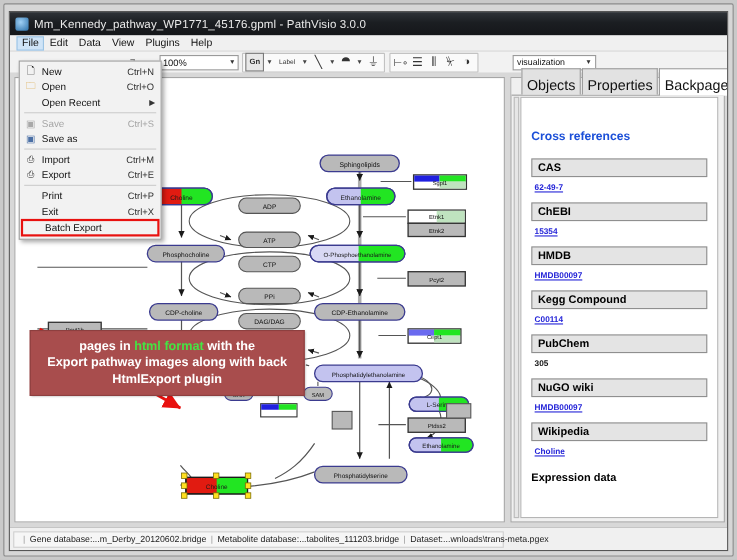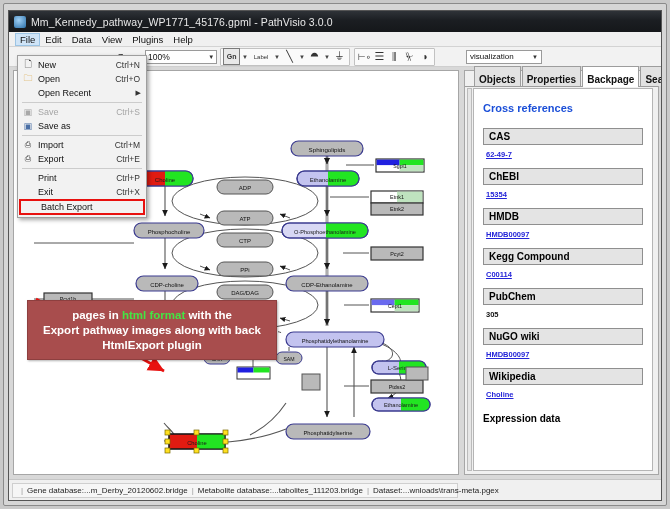--- a/index.html
+++ b/index.html
@@ -57,25 +57,25 @@
   .fm-row.disabled .fm-label,.fm-row.disabled .fm-acc{color:#a5a5a5;}
   .fm-sep{height:1px;background:#cccccc;margin:2px 4px;}
   .fm-sub{font-size:7px;padding-right:5px;color:#333;}
   .fm-row.highlight{border:2px solid #e8110f;box-sizing:border-box;height:16px;margin:0 1px;}
 
   
   .rpanel{position:absolute;left:455px;top:3px;width:195px;height:405px;background:#f0f0f0;
       border:1px solid #a6a6a6;box-sizing:border-box;}
   .tabs{display:flex;align-items:flex-end;height:16px;padding-left:9px;background:#f0f0f0;
       border-bottom:1px solid #9d9d9d;box-sizing:border-box;}
-  .tab{font-size:10px;color:#111;padding:7px 4px 1px;border:1px solid #9d9d9d;border-bottom:none;
-      background:#e2e2e2;margin-right:1px;white-space:nowrap;font-weight:bold;}
+  .tab{font-size:13px;color:#111;padding:7px 4px 1px;border:1px solid #9d9d9d;border-bottom:none;
+      background:#e2e2e2;margin-right:1px;white-space:nowrap;}
   .tab.sel{background:#fff;padding-bottom:2px;margin-bottom:-1px;}
   .rbody{position:absolute;left:8px;top:17px;right:5px;bottom:3px;background:#fff;border:1px solid #b5b5b5;
-      box-sizing:border-box;overflow:hidden;padding:0 9px;}
+      box-sizing:border-box;overflow:hidden;padding:16px 9px;}
   .rail{position:absolute;left:2px;top:17px;width:5px;bottom:3px;background:#e6e6e6;border:1px solid #bbb;box-sizing:border-box;}
   .xref-title{font-size:11px;font-weight:bold;color:#1b4fd8;margin-top:13px;margin-bottom:14px;}
   .xbox{border:1px solid #8f8f8f;background:#e4e4e4;font-size:10px;font-weight:bold;color:#000;
       padding:2px 5px;margin-top:9px;box-sizing:border-box;}
   .xlink{font-size:7.5px;color:#2323d8;text-decoration:underline;font-weight:bold;margin-top:5px;margin-left:3px;}
   .xplain{font-size:7.5px;color:#111;font-weight:bold;margin-top:5px;margin-left:3px;}
   .expr{font-size:10px;font-weight:bold;color:#000;margin-top:14px;}
 
   
   .statusbar{position:absolute;left:0;bottom:0;width:100%;height:21px;background:#f0f0f0;

